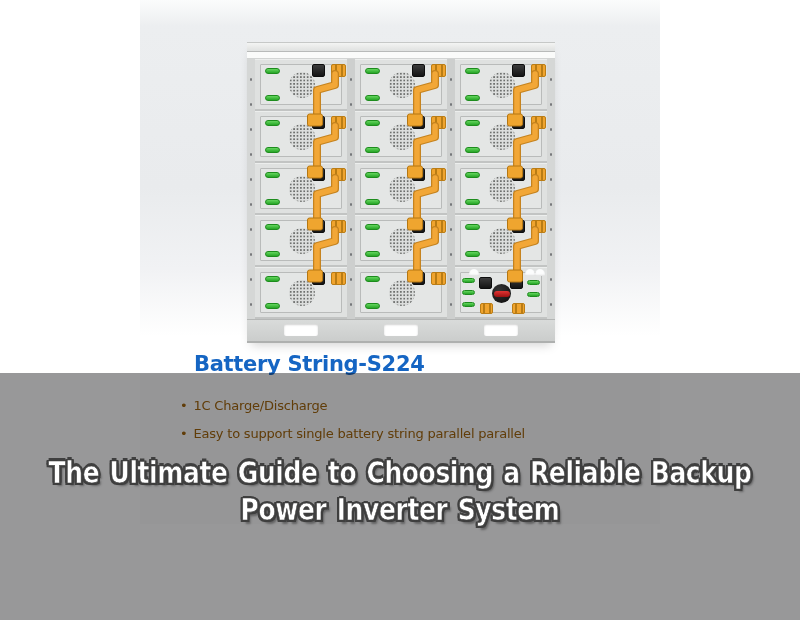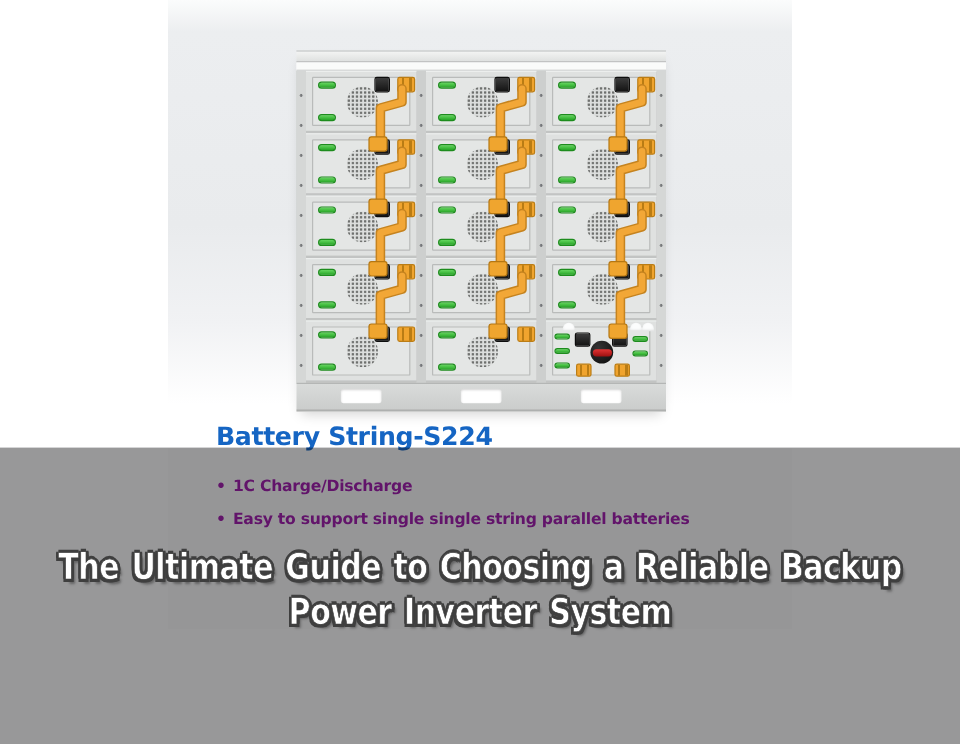--- a/index.html
+++ b/index.html
@@ -37,23 +37,23 @@
   .cblk{position:absolute;top:9px;width:13px;height:12px;border-radius:2px;border:1px solid #0d0d0d;background:linear-gradient(#3c3c3c,#141414);box-sizing:border-box;}
   .switch{position:absolute;left:37px;top:16px;width:19px;height:19px;border-radius:50%;background:radial-gradient(circle at 35% 30%,#343434,#0b0b0b);}
   .switch::after{content:"";position:absolute;left:1.5px;top:6.5px;width:16px;height:6px;border-radius:3px;background:linear-gradient(#e23434,#9d1111);}
   .cora{position:absolute;bottom:3px;width:13px;height:11px;border-radius:2px;border:1px solid #bb7d15;box-sizing:border-box;
     background:#f0a42e;background-image:linear-gradient(90deg,rgba(0,0,0,0) 2px,#b97c14 2px,#b97c14 4px,rgba(0,0,0,0) 4px,rgba(0,0,0,0) 8px,#b97c14 8px,#b97c14 10px,rgba(0,0,0,0) 10px);}
 
   .base{position:relative;height:21px;background:linear-gradient(#d9dbda,#cbcdcc);border-top:1px solid #b4b6b5;border-bottom:2px solid #aeb0af;}
   .cut{position:absolute;top:4px;width:34px;height:12px;background:#ffffff;border-radius:2px;box-shadow:inset 0 1px 2px rgba(0,0,0,.18);}
 
   
-  .prod-heading{position:absolute;left:40px;top:352px;font-size:21px;font-weight:bold;letter-spacing:-0.3px;color:#1565c3;white-space:nowrap;}
+  .prod-heading{position:absolute;left:54px;top:352px;font-size:21px;font-weight:bold;letter-spacing:-0.3px;color:#1565c3;white-space:nowrap;}
   .features{position:absolute;left:40px;top:398px;margin:0;padding:0;list-style:none;}
-  .features li{margin-bottom:13px;font-size:13px;font-weight:bold;letter-spacing:-0.2px;color:#a21caf;white-space:nowrap;}
+  .features li{margin-bottom:13px;font-size:13px;font-weight:normal;letter-spacing:-0.2px;color:#a16207;white-space:nowrap;}
   .features .dot{margin-right:6px;}
 
   
   .overlay{position:absolute;left:0;top:373px;width:800px;height:247px;background:rgba(10,10,12,0.42);z-index:4;}
 
   
   .hero{position:absolute;left:0;top:454px;width:800px;z-index:5;text-align:center;color:#ffffff;
     font-weight:bold;font-size:25px;line-height:31px;letter-spacing:-0.4px;word-spacing:2px;
     transform:scaleY(1.2);transform-origin:top center;
     -webkit-text-stroke:0.5px #3d3d3d;
@@ -277,21 +277,21 @@
           <div class="cut" style="left:237px"></div>
         </div>
       </div>
 
     </div>
 
     <div class="prod-heading">Battery String-S224</div>
 
     <ul class="features">
       <li><span class="dot">•</span><span>1C Charge/Discharge</span></li>
-      <li><span class="dot">•</span><span>Easy to support single single string parallel batteries</span></li>
+      <li><span class="dot">•</span><span>Easy to support single battery string parallel parallel</span></li>
     </ul>
   </div>
 
   <div class="overlay"></div>
 
   <div class="hero">
     <div>The Ultimate Guide to Choosing a Reliable Backup</div>
     <div>Power Inverter System</div>
   </div>
 

